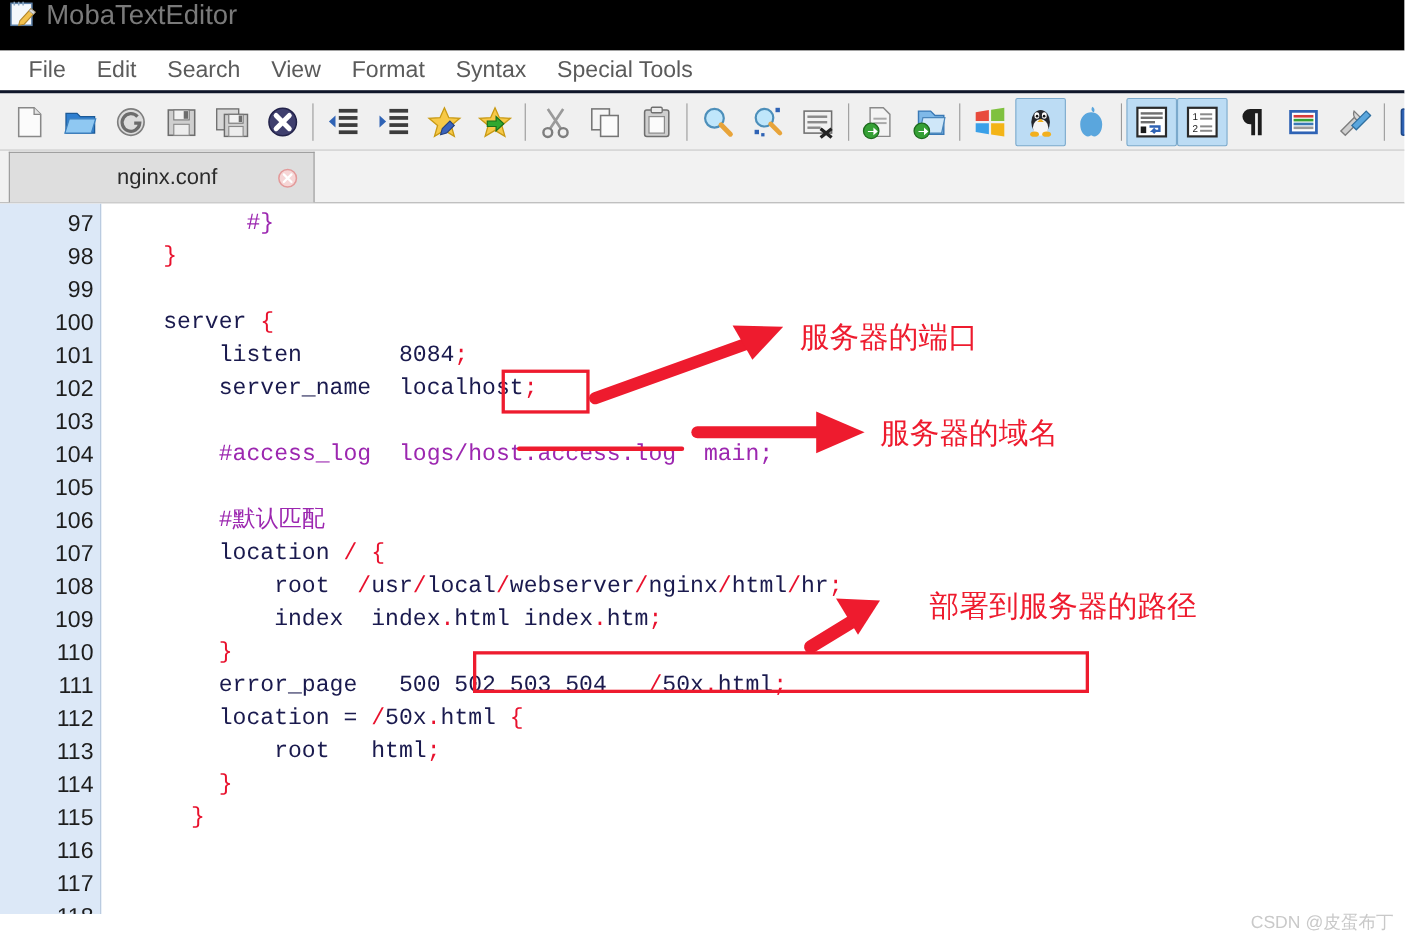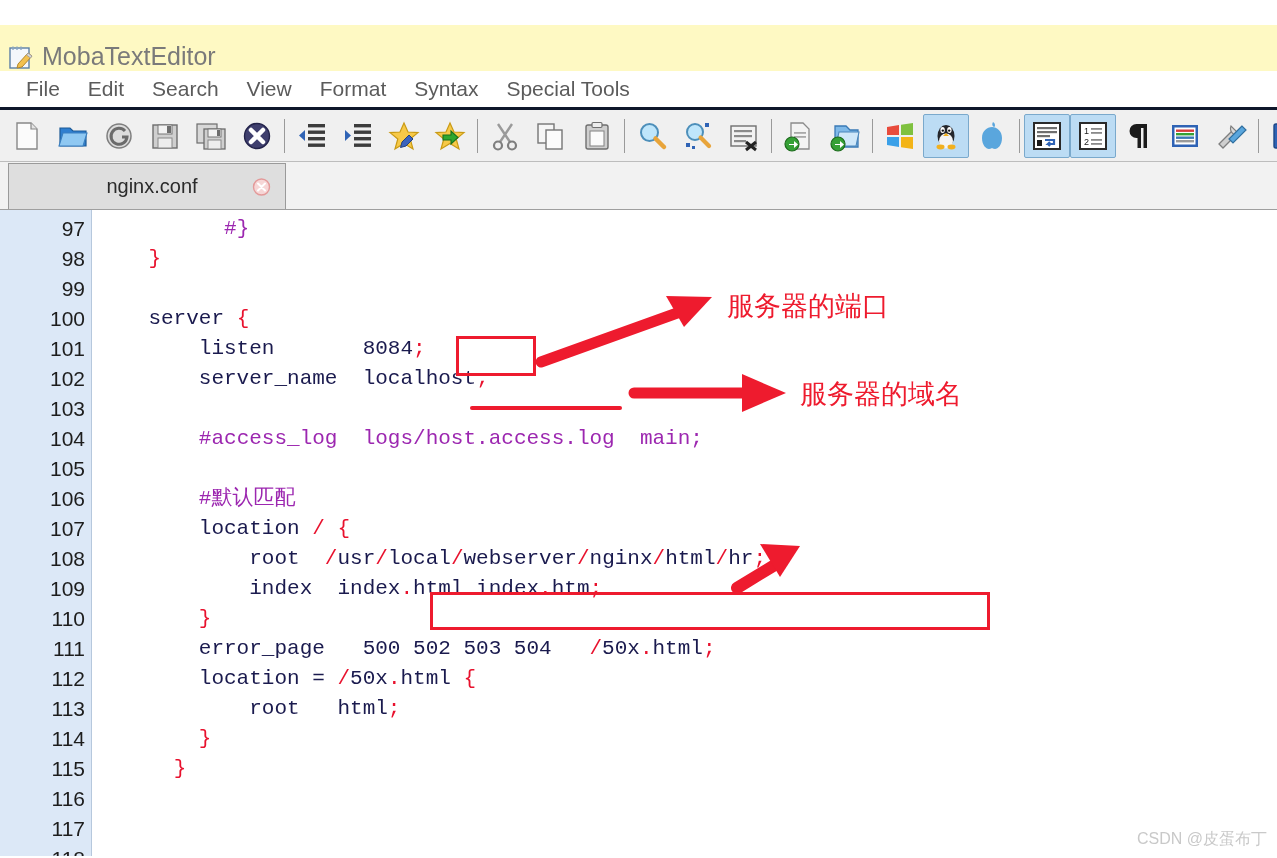--- a/index.html
+++ b/index.html
@@ -14,24 +14,23 @@
     position: relative;
     width: 1277px; height: 858px;
     background: #ffffff;
     overflow: hidden;
   }
 
   
   .titlebar {
     height: 46px;
     display: flex;
-    align-items: flex-end;
+    align-items: flex-start;
     padding-left: 8px;
-    background: #fef9c3;
-    margin-top: 25px;
+    background: #000000;
   }
   .app-icon {
     width: 26px; height: 26px;
     position: relative;
     margin-right: 8px;
     flex: 0 0 auto;
   }
   .app-title {
     font-size: 25px;
     color: #7a7a7a;
@@ -567,17 +566,18 @@
       <path d="M737 588 L783 560" stroke="#ee1b2e" stroke-width="12" stroke-linecap="round" fill="none"></path>
       <path d="M800 546 L760 544 L780 577 Z" fill="#ee1b2e"></path>
 
       <path d="M472 408 L620 408" stroke="#ee1b2e" stroke-width="4" stroke-linecap="round" fill="none"></path>
     </svg>
 
     <div class="hlbox" style="left:430px; top:592px; width:560px; height:38px;"></div>
 
     <div class="anno-text" style="left:800px; top:376px;">服务器的域名</div>
     <div class="anno-text" style="left:727px; top:288px;">服务器的端口</div>
+    <div class="anno-text" style="left:845px; top:533px;">部署到服务器的路径</div>
 
     <div class="watermark">CSDN @皮蛋布丁</div>
   </div>
 
 </div>
 
 </body></html>

